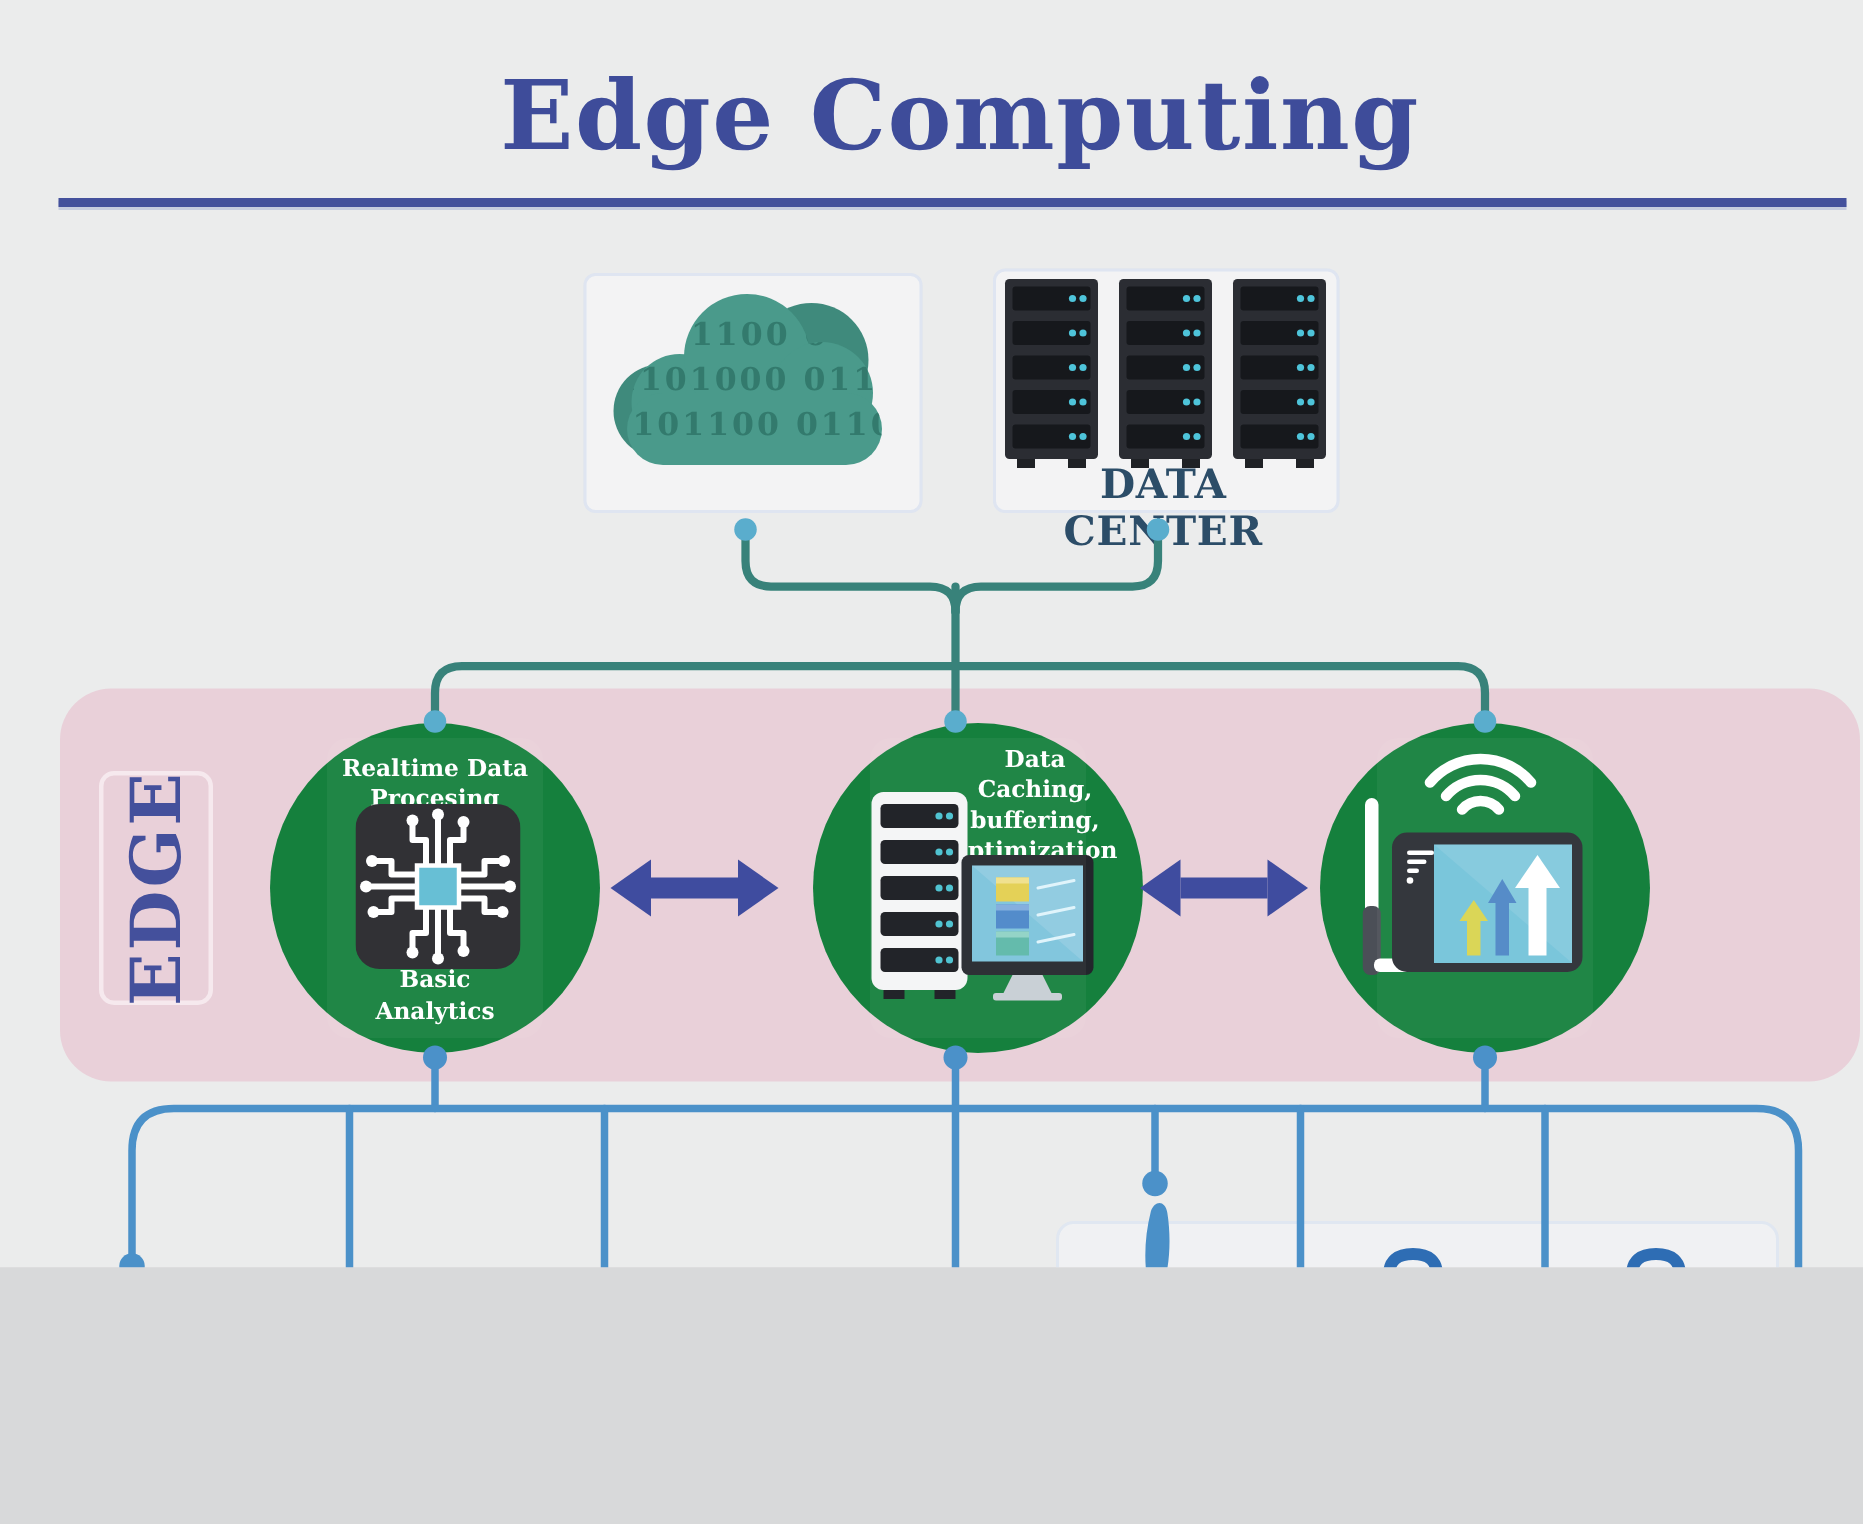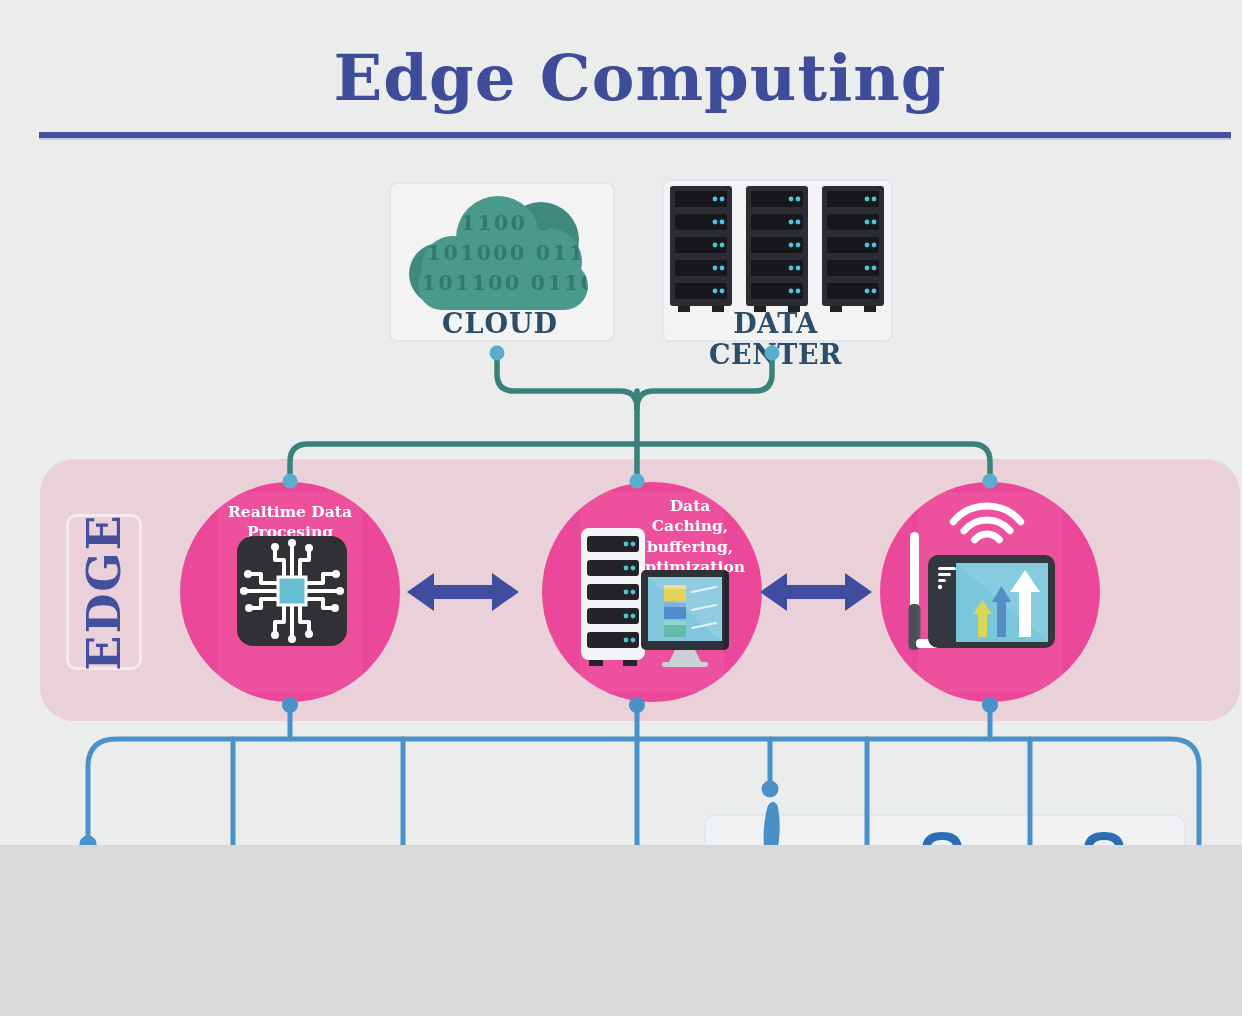--- a/index.html
+++ b/index.html
@@ -10,21 +10,21 @@
          color:#3e4c9a;letter-spacing:1px;}
   .title-underline{left:39px;top:132px;width:1192px;height:6px;background:#44519c;
          box-shadow:0 2px 0 rgba(175,185,215,.6);}
   .card{background:rgba(249,250,252,.55);border:2px solid rgba(214,222,240,.7);border-radius:8px;}
   .faint-card{background:rgba(247,249,252,.45);border:2px solid rgba(212,222,238,.55);border-radius:12px;}
   .node-caption{text-align:center;font-size:27px;font-weight:bold;color:#2c4d68;letter-spacing:1px;}
   .edge-band{left:40px;top:459px;width:1200px;height:262px;background:#e9d0d9;border-radius:34px;}
   .edge-box{left:66px;top:514px;width:70px;height:150px;border:3px solid rgba(247,235,240,.9);border-radius:10px;}
   .edge-text{position:absolute;left:50%;top:50%;transform:translate(-50%,-50%) rotate(-90deg);
          font-size:46px;font-weight:bold;color:#44509c;letter-spacing:2px;}
-  .node-circle{width:220px;height:220px;border-radius:50%;background:#ec4899;}
+  .node-circle{width:220px;height:220px;border-radius:50%;background:#15803d;}
   .node-circle::after{content:"";position:absolute;left:38px;top:10px;right:38px;bottom:10px;
          background:rgba(255,255,255,.05);border-radius:14px;}
   .pre{white-space:pre-line;}
   .circle-label{position:absolute;left:0;right:0;text-align:center;color:#fff;
          font-size:15.5px;font-weight:bold;line-height:1.32;}
   .stripe{left:0;top:851px;width:1242px;height:20px;background:rgba(210,221,236,.45);}
   .corner-bar{left:0;top:1006px;width:112px;height:10px;background:#5d6165;border-radius:0 8px 0 0;}
 </style>
 </head>
 <body>
@@ -51,21 +51,20 @@
       <circle cx="100" cy="48" r="42" fill="#4a9a8b"></circle>
       <circle cx="150" cy="72" r="34" fill="#4a9a8b"></circle>
       <rect x="20" y="72" width="170" height="48" rx="24" fill="#4a9a8b"></rect>
     </g>
     <g clip-path="url(#cloudClip)" fill="#2f7568" opacity="0.85" font-size="21" font-weight="bold" letter-spacing="2" font-family="DejaVu Serif,serif">
       <text x="46" y="40">01100 0</text>
       <text x="12" y="70">1101000 011</text>
       <text x="7" y="100">1101100 0110</text>
     </g>
   </svg>
-  <div class="abs node-caption" style="left:389px;top:308px;width:222px;">CLOUD</div>
 
   <div class="abs card" style="left:662px;top:179px;width:227px;height:159px;"></div>
   <svg class="abs" style="left:668px;top:186px;" width="220" height="130" viewBox="0 0 220 130">
     <g>
       <g transform="translate(2,0)">
         <rect x="0" y="0" width="62" height="120" rx="3" fill="#2b2d33"></rect>
         <g fill="#16181c">
           <rect x="5" y="5" width="52" height="16" rx="2"></rect>
             <rect x="5" y="28" width="52" height="16" rx="2"></rect>
           <rect x="5" y="51" width="52" height="16" rx="2"></rect>
@@ -180,20 +179,22 @@
           <circle cx="72" cy="98" r="4"></circle>
         <circle cx="11" cy="38" r="4"></circle>
           <circle cx="7" cy="55" r="4"></circle>
           <circle cx="12" cy="72" r="4"></circle>
         <circle cx="99" cy="38" r="4"></circle>
           <circle cx="103" cy="55" r="4"></circle>
           <circle cx="98" cy="72" r="4"></circle>
       </g>
       <rect x="41" y="41" width="28" height="28" fill="#5fbcd3" stroke="#fff" stroke-width="3"></rect>
     </svg>
+    <div class="circle-label pre" style="bottom:18px;">Basic
+Analytics</div>
   </div>
 
   <div class="abs node-circle" style="left:542px;top:482px;">
     <div class="circle-label pre" style="top:14px;left:80px;right:4px;">Data
 Caching,
 buffering,
 optimization</div>
     <svg class="abs" style="left:30px;top:40px;" width="170" height="150" viewBox="0 0 170 150">
       <rect x="9" y="6" width="64" height="132" rx="8" fill="#f4f5f6"></rect>
       <g fill="#17191e">

